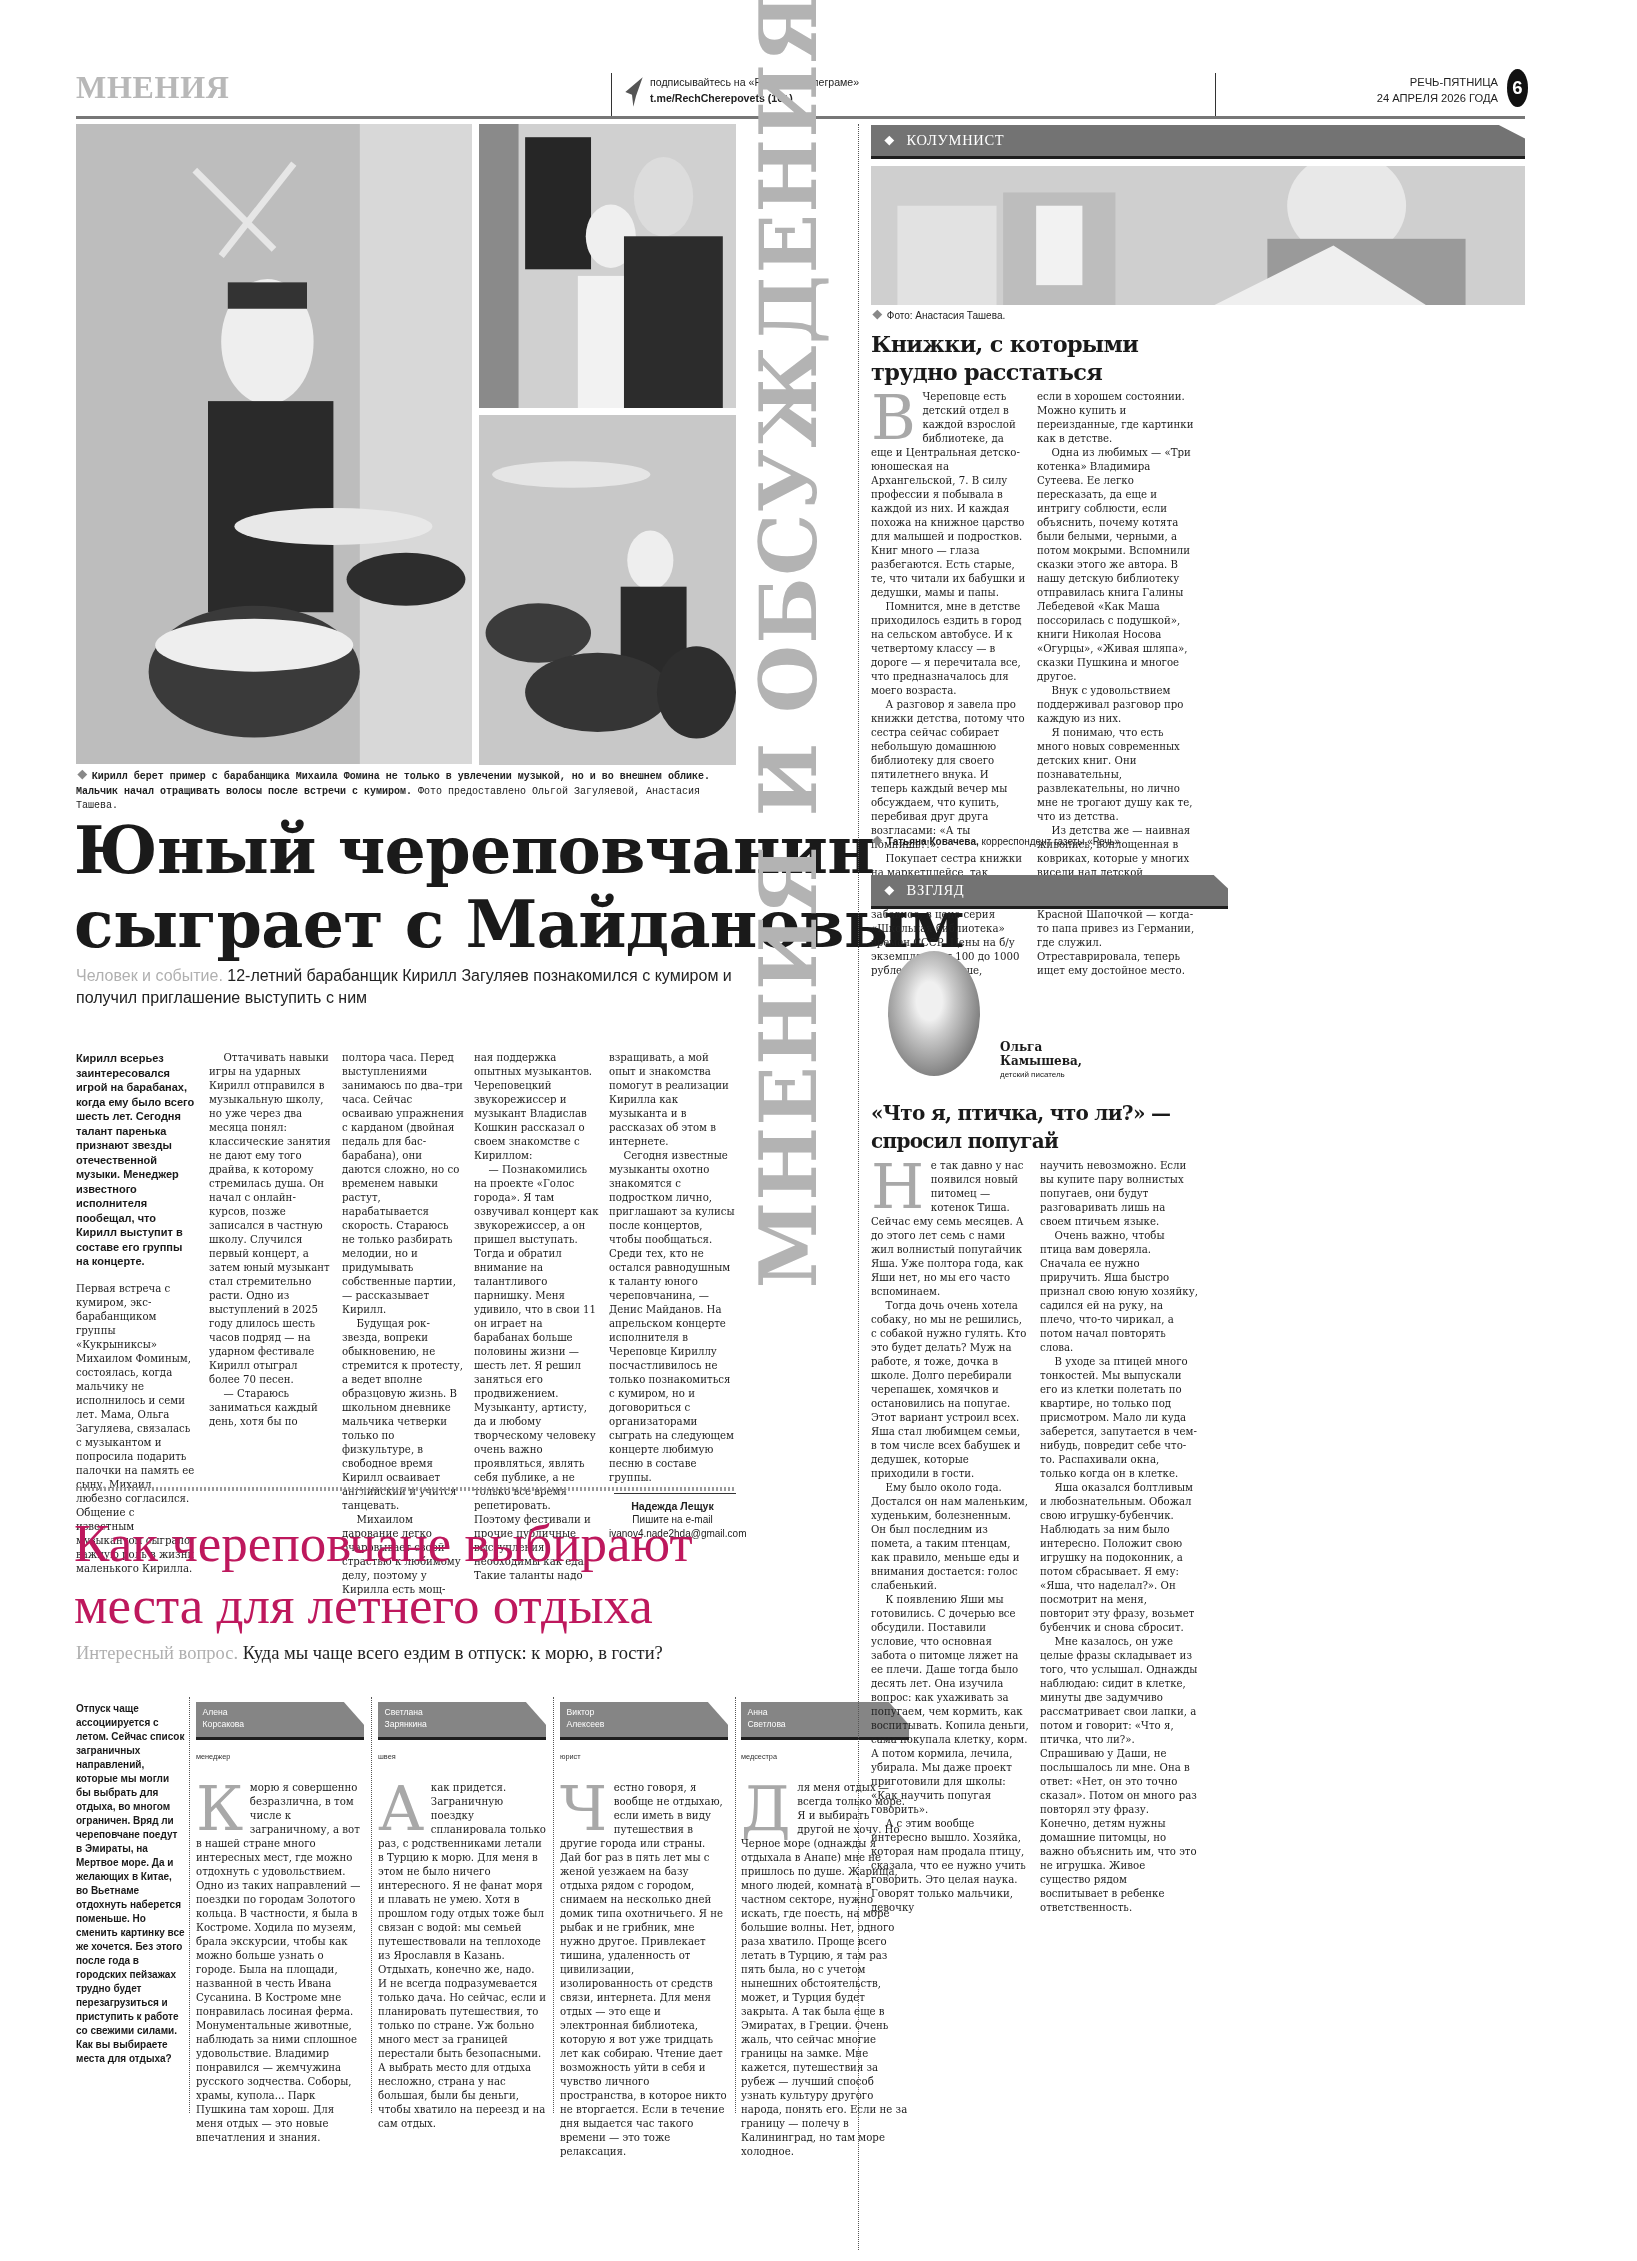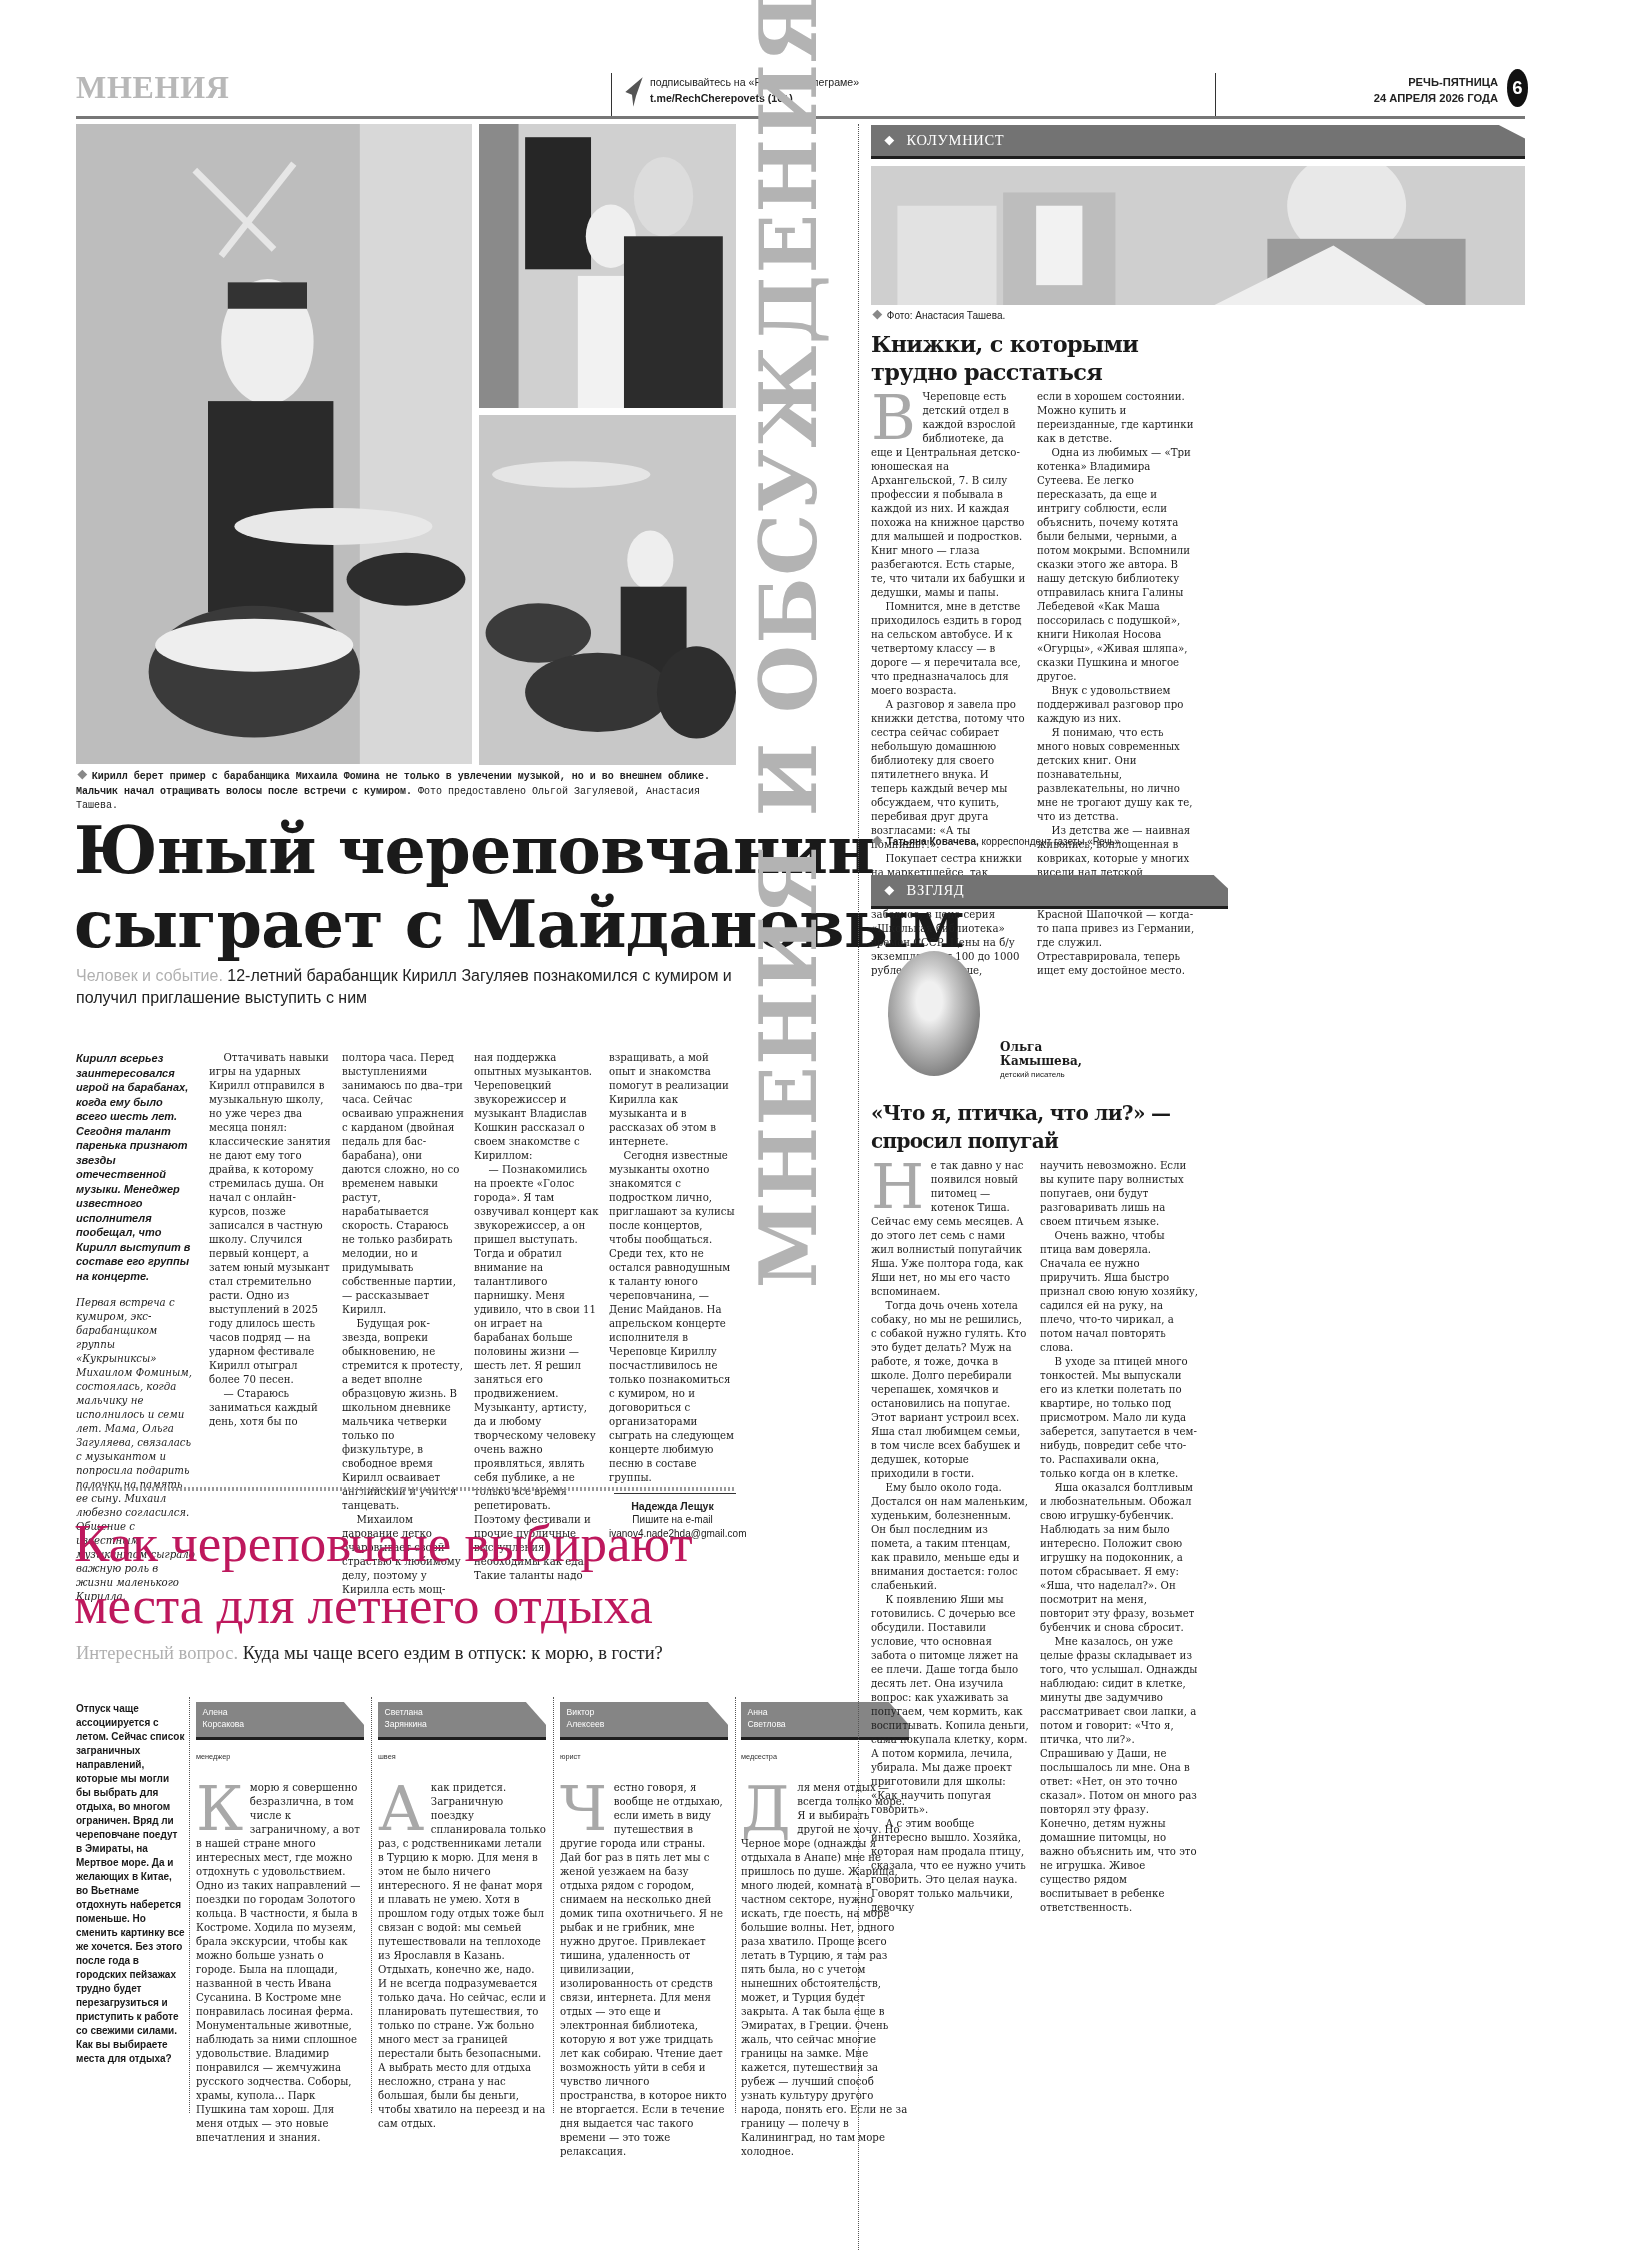--- a/index.html
+++ b/index.html
@@ -8,21 +8,21 @@
 
   .abs { position: absolute; }
 
   
   .rubric-top { left: 76px; top: 69px; font-family: "Liberation Serif", serif; font-size: 32px; color: #b8b8b8; letter-spacing: 0.7px; font-weight: bold; }
   .hdr-line { left: 76px; top: 116px; width: 1449px; height: 2.6px; background: #777; }
   .hdr-sep { top: 73px; width: 0.7px; height: 45px; background: #333; }
   .tg-icon { left: 624px; top: 76px; width: 20px; height: 32px; }
   .tg-text { left: 650px; top: 74px; font-family: "Liberation Sans", sans-serif; font-size: 10.6px; line-height: 16px; color: #222; }
   .tg-text .url { font-weight: bold; }
-  .issue { right: 139px; top: 74px; text-align: right; font-family: "Liberation Sans", sans-serif; font-weight: bold; font-size: 11.2px; line-height: 16px; color: #222; margin-left: 11px; }
+  .issue { right: 139px; top: 74px; text-align: right; font-family: "Liberation Sans", sans-serif; font-weight: normal; font-size: 11.2px; line-height: 16px; color: #222; margin-left: 11px; }
   .page-num { left: 1507px; top: 69px; width: 21px; height: 38px; border-radius: 50%; background: #111; color: #fff; font-family: "Liberation Sans", sans-serif; font-weight: bold; font-size: 18.5px; display: flex; align-items: center; justify-content: center; }
 
   
   .photo { background: linear-gradient(135deg, #d9d9d9, #8a8a8a 60%, #5a5a5a); overflow: hidden; }
   .photo svg { width: 100%; height: 100%; display: block; }
 
   .caption { font-family: "Liberation Sans", sans-serif; font-size: 10px; line-height: 14.5px; color: #222; }
   .caption b { font-weight: bold; }
   .diamond { display: inline-block; width: 6.6px; height: 6.6px; background: #888; transform: rotate(45deg); margin: 0 6.6px 1.3px 2.6px; }
 
@@ -123,21 +123,21 @@
 
 <div class="abs headline-slab" style="left:74px;top:813px;font-size:65px;line-height:74px;">
   <div>Юный череповчанин</div>
   <div>сыграет с Майдановым</div>
 </div>
 <div class="abs lede" style="left:76px;top:965px;width:660px;font-size:16px;line-height:22.4px;">
   <span class="kicker">Человек и событие.</span>
   <span>12-летний барабанщик Кирилл Загуляев познакомился с кумиром и получил приглашение выступить с ним</span>
 </div>
 
-<div class="abs col" style="left:76px;top:1051px;width:119px;font-style:italic;">
+<div class="abs col" style="left:76px;top:1051px;width:119px;">
   <p class="noind lead-bold">Кирилл всерьез заинтересовался игрой на барабанах, когда ему было всего шесть лет. Сегодня талант паренька признают звезды отечественной музыки. Менеджер известного исполнителя пообещал, что Кирилл выступит в составе его группы на концерте.</p>
   <p class="noind" style="margin-top:13.2px;">Первая встреча с кумиром, экс-барабанщиком группы «Кукрыниксы» Михаилом Фоминым, состоялась, когда мальчику не исполнилось и семи лет. Мама, Ольга Загуляева, связалась с музыкантом и попросила подарить палочки на память ее сыну. Михаил любезно согласился. Общение с известным музыкантом сыграло важную роль в жизни маленького Кирилла.</p>
 </div>
 <div class="abs col" style="left:209px;top:1051px;width:122px;">
   <p>Оттачивать навыки игры на ударных Кирилл отправился в музыкальную школу, но уже через два месяца понял: классические занятия не дают ему того драйва, к которому стремилась душа. Он начал с онлайн-курсов, позже записался в частную школу. Случился первый концерт, а затем юный музыкант стал стремительно расти. Одно из выступлений в 2025 году длилось шесть часов подряд — на ударном фестивале Кирилл отыграл более 70 песен.</p>
   <p>— Стараюсь заниматься каждый день, хотя бы по</p>
 </div>
 <div class="abs col" style="left:342px;top:1051px;width:122px;">
   <p class="noind">полтора часа. Перед выступлениями занимаюсь по два–три часа. Сейчас осваиваю упражнения с карданом (двойная педаль для бас-барабана), они даются сложно, но со временем навыки растут, нарабатывается скорость. Стараюсь не только разбирать мелодии, но и придумывать собственные партии, — рассказывает Кирилл.</p>
   <p>Будущая рок-звезда, вопреки обыкновению, не стремится к протесту, а ведет вполне образцовую жизнь. В школьном дневнике мальчика четверки только по физкультуре, в свободное время Кирилл осваивает английский и учится танцевать.</p>

